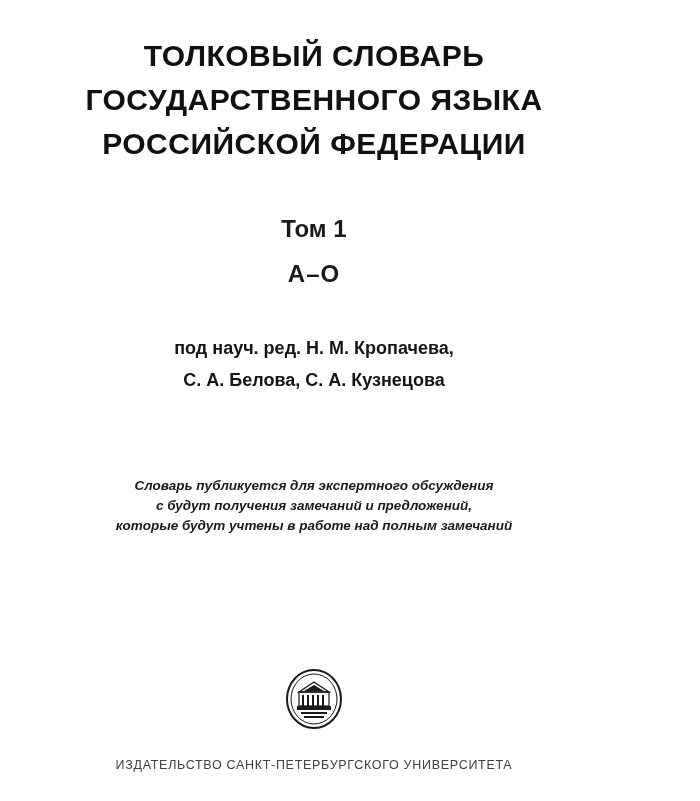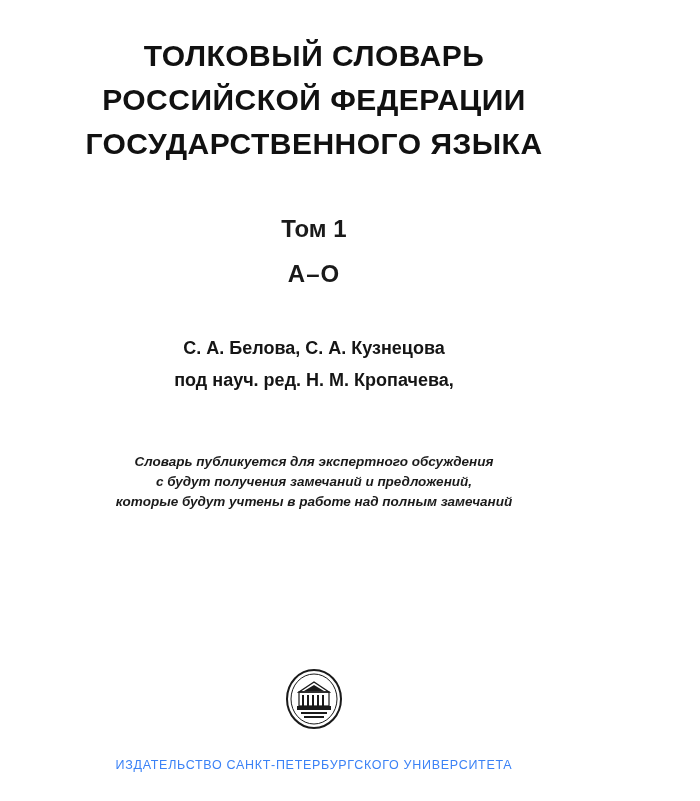--- a/index.html
+++ b/index.html
@@ -64,21 +64,21 @@
   }
 
   .editors-line {
     font-size: 18px;
     font-weight: bold;
     line-height: 32px;
     color: #151515;
   }
 
   .note {
-    margin-top: 56px;
+    margin-top: 80px;
     width: 100%;
     text-align: center;
   }
 
   .note-line {
     font-size: 13.5px;
     font-style: italic;
     font-weight: bold;
     line-height: 20px;
     color: #1a1a1a;
@@ -95,40 +95,40 @@
 
   .publisher {
     position: absolute;
     left: 0;
     right: 0;
     top: 758px;
     text-align: center;
     font-size: 12.5px;
     letter-spacing: 0.7px;
     text-transform: uppercase;
-    color: #3b82f6;
+    color: #404040;
   }
 </style>
 </head>
 <body>
 
 <div class="page">
 
   <div class="title-block">
     <div class="title-line">ТОЛКОВЫЙ СЛОВАРЬ</div>
+    <div class="title-line">ГОСУДАРСТВЕННОГО ЯЗЫКА</div>
     <div class="title-line">РОССИЙСКОЙ ФЕДЕРАЦИИ</div>
-    <div class="title-line">ГОСУДАРСТВЕННОГО ЯЗЫКА</div>
   </div>
 
   <div class="volume">Том 1</div>
   <div class="range">А–О</div>
 
   <div class="editors">
+    <div class="editors-line">под науч. ред. Н. М. Кропачева,</div>
     <div class="editors-line">С. А. Белова, С. А. Кузнецова</div>
-    <div class="editors-line">под науч. ред. Н. М. Кропачева,</div>
   </div>
 
   <div class="note">
     <div class="note-line">Словарь публикуется для экспертного обсуждения</div>
     <div class="note-line">с будут получения замечаний и предложений,</div>
     <div class="note-line">которые будут учтены в работе над полным замечаний</div>
   </div>
 
   <div class="logo-wrap">
     <svg width="62" height="62" viewBox="0 0 62 62">

